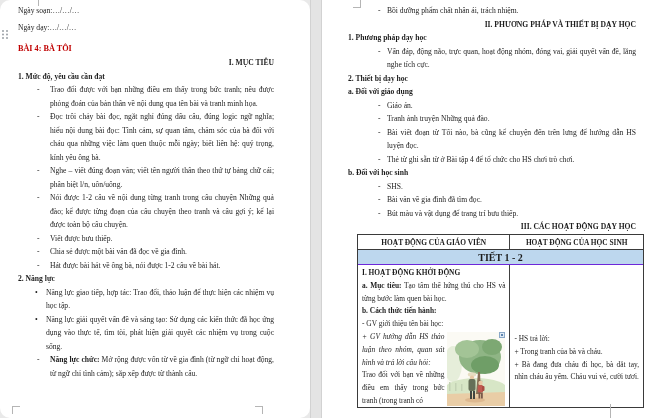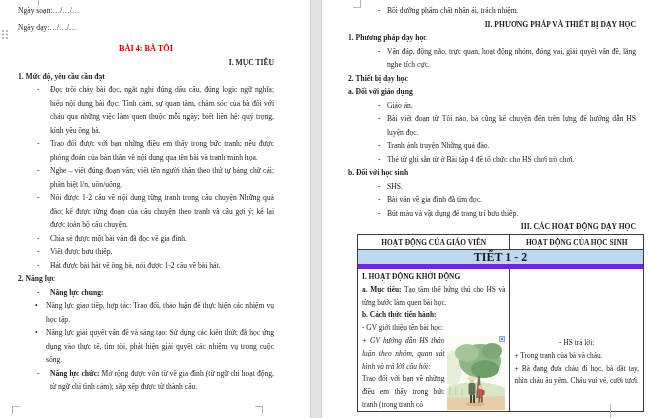--- a/index.html
+++ b/index.html
@@ -1,52 +1,52 @@
 <!DOCTYPE html>
 <html><head>
 <meta charset="utf-8">
 <style>
   html,body{margin:0;padding:0;background:#e9e9e9;}
   .canvas{position:relative;width:650px;height:418px;overflow:hidden;background:#e9e9e9;
           font-family:"Liberation Serif",serif;color:#1c1c1c;}
   .page{position:absolute;top:0;height:418px;background:#fff;overflow:hidden;}
-  .page-left{left:0;width:310px;padding:4px 36px 0 18px;box-sizing:border-box;}
+  .page-left{left:0;width:310px;padding:4px 36px 0 18px;box-sizing:border-box;border-radius:10px;}
   .page-right{left:322px;width:328px;padding:4px 14px 0 26px;box-sizing:border-box;}
   .seam{position:absolute;left:310px;top:0;width:12px;height:418px;background:#e4e4e4;
         border-left:1px solid #d2d2d2;border-right:1px solid #d2d2d2;box-sizing:border-box;}
   p{margin:0;font-size:7.6px;line-height:13.5px;text-align:justify;}
   .nojust{text-align:left;}
   .date{text-align:left;margin-bottom:3.5px;}
   .doc-title{margin:7px 0 1px 0;font-size:8.2px;line-height:13.5px;font-weight:bold;
-             color:#C00000;text-align:center;}
+             color:#C00000;text-align:left;}
   .h1{font-weight:bold;text-align:right;}
   .h2{font-weight:bold;text-align:left;}
   .bold{font-weight:bold;}
   .italic{font-style:italic;}
   .dash{position:relative;padding-left:32px;}
   .dash::before{content:"-";position:absolute;left:19px;top:0;}
   .dot{position:relative;padding-left:28px;}
   .dot::before{content:"\2022";position:absolute;left:17px;top:0;}
   .rdash{position:relative;padding-left:39px;}
   .rdash::before{content:"-";position:absolute;left:30px;top:0;}
   
   .act-table{margin-left:9px;width:287px;border:1px solid #3a3a3a;box-sizing:border-box;
              margin-top:0.5px;}
   .tr{display:flex;}
   .td{box-sizing:border-box;}
   .c1{width:153px;border-right:1px solid #404040;font-family:Liberation Serif, serif;}
   .c2{width:133px;}
   .head .td{height:15px;display:flex;align-items:center;justify-content:center;
             font-weight:bold;font-size:7.4px;border-bottom:1px solid #3a3a3a;}
-  .tiet{height:14px;background:#BDD7EE;border-bottom:5px solid #6d28d9;
-        display:flex;align-items:center;justify-content:center;font-weight:bold;font-size:12px;}
+  .tiet{height:14px;background:#BDD7EE;border-bottom:1px solid #6d28d9;
+        display:flex;align-items:center;justify-content:center;font-weight:bold;font-size:10px;}
   .body-row{height:142px;}
   .body-row .td{padding:2px 4px 0 4px;overflow:hidden;height:142px;}
   .body-row p{font-size:7.4px;line-height:12.8px;}
-  .hs-first{margin-top:66px !important;text-align:center;}
+  .hs-first{margin-top:66px !important;}
   .illu-wrap{float:right;position:relative;width:58px;height:74px;margin:1px 0 1px 3px;}
   .illu-wrap svg{display:block;}
   .anchor-ic{position:absolute;top:0;right:0;width:6px;height:6px;background:#dfeaf5;
              border:1px solid #8aa8c8;box-sizing:border-box;}
   .anchor-ic::after{content:"";position:absolute;left:1px;top:1px;width:2px;height:2px;background:#5d83ad;}
   
   .mark{position:absolute;box-sizing:border-box;border:0 solid #b5b5b5;}
   .m-tl1{left:38px;top:0;width:1px;height:6px;background:#b5b5b5;}
   .m-tl2{left:353px;top:0;width:8px;height:8px;border-right-width:1px;border-bottom-width:1px;}
   .m-bl1{left:12px;top:406px;width:8px;height:8px;border-left-width:1px;border-top-width:1px;}
@@ -61,44 +61,43 @@
 <div class="canvas">
 
   <div class="seam"></div>
 
   <div class="page page-left">
     <p class="date">Ngày soạn:…/…/…</p>
     <p class="date">Ngày dạy:…/…/…</p>
     <p class="doc-title">BÀI 4: BÀ TÔI</p>
     <p class="h1">I. MỤC TIÊU</p>
     <p class="h2">1. Mức độ, yêu cầu cần đạt</p>
+    <p class="dash">Trao đổi được với bạn những điều em thấy trong bức tranh; nêu được phỏng đoán của bản thân về nội dung qua tên bài và tranh minh họa.</p>
     <p class="dash">Đọc trôi chảy bài đọc, ngắt nghỉ đúng dấu câu, đúng logic ngữ nghĩa; hiểu nội dung bài đọc: Tình cảm, sự quan tâm, chăm sóc của bà đối với cháu qua những việc làm quen thuộc mỗi ngày; biết liên hệ: quý trọng, kính yêu ông bà.</p>
-    <p class="dash">Trao đổi được với bạn những điều em thấy trong bức tranh; nêu được phỏng đoán của bản thân về nội dung qua tên bài và tranh minh họa.</p>
     <p class="dash">Nghe – viết đúng đoạn văn; viết tên người thân theo thứ tự bảng chữ cái; phân biệt l/n, uôn/uông.</p>
     <p class="dash">Nói được 1-2 câu về nội dung từng tranh trong câu chuyện Những quả đào; kể được từng đoạn của câu chuyện theo tranh và câu gợi ý; kể lại được toàn bộ câu chuyện.</p>
+    <p class="dash">Viết được bưu thiếp.</p>
     <p class="dash">Chia sẻ được một bài văn đã đọc về gia đình.</p>
-    <p class="dash">Viết được bưu thiếp.</p>
     <p class="dash">Hát được bài hát về ông bà, nói được 1-2 câu về bài hát.</p>
     <p class="h2">2. Năng lực</p>
-    <p class="dash bold nojust">Năng lực chung:</p>
     <p class="dot">Năng lực giao tiếp, hợp tác: Trao đổi, thảo luận để thực hiện các nhiệm vụ học tập.</p>
     <p class="dot">Năng lực giải quyết vấn đề và sáng tạo: Sử dụng các kiến thức đã học ứng dụng vào thực tế, tìm tòi, phát hiện giải quyết các nhiệm vụ trong cuộc sống.</p>
     <p class="dash"><span class="bold">Năng lực chức:</span><span> Mở rộng được vốn từ về gia đình (từ ngữ chỉ hoạt động, từ ngữ chỉ tình cảm); sắp xếp được từ thành câu.</span></p>
   </div>
 
   <div class="page page-right">
     <p class="rdash">Bồi dưỡng phẩm chất nhân ái, trách nhiệm.</p>
     <p class="h1">II. PHƯƠNG PHÁP VÀ THIẾT BỊ DẠY HỌC</p>
     <p class="h2">1. Phương pháp dạy học</p>
     <p class="rdash">Vấn đáp, động não, trực quan, hoạt động nhóm, đóng vai, giải quyết vấn đề, lắng nghe tích cực.</p>
     <p class="h2">2. Thiết bị dạy học</p>
     <p class="h2">a. Đối với giáo dụng</p>
     <p class="rdash">Giáo án.</p>
+    <p class="rdash">Tranh ảnh truyện Những quả đào.</p>
     <p class="rdash">Bài viết đoạn từ Tối nào, bà cũng kể chuyện đến trên lưng để hướng dẫn HS luyện đọc.</p>
-    <p class="rdash">Tranh ảnh truyện Những quả đào.</p>
     <p class="rdash">Thẻ từ ghi sẵn từ ở Bài tập 4 để tổ chức cho HS chơi trò chơi.</p>
     <p class="h2">b. Đối với học sinh</p>
     <p class="rdash">SHS.</p>
     <p class="rdash">Bài văn về gia đình đã tìm đọc.</p>
     <p class="rdash">Bút màu và vật dụng để trang trí bưu thiếp.</p>
     <p class="h1">III. CÁC HOẠT ĐỘNG DẠY HỌC</p>
 
     <div class="act-table">
       <div class="tr head">
         <div class="td c1">HOẠT ĐỘNG CỦA GIÁO VIÊN</div>

